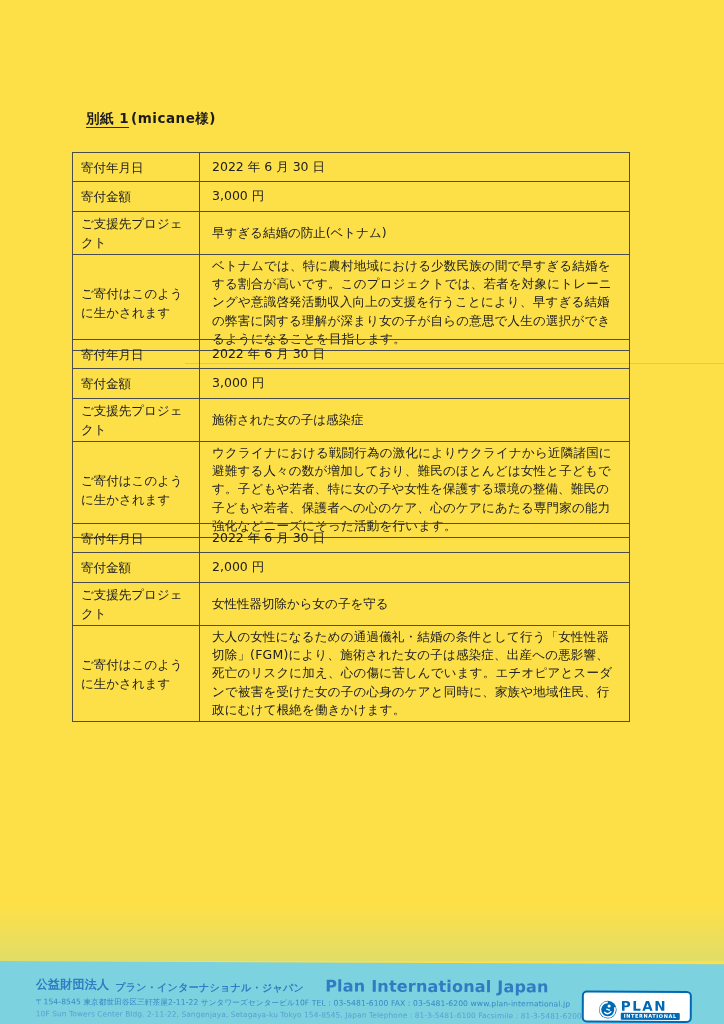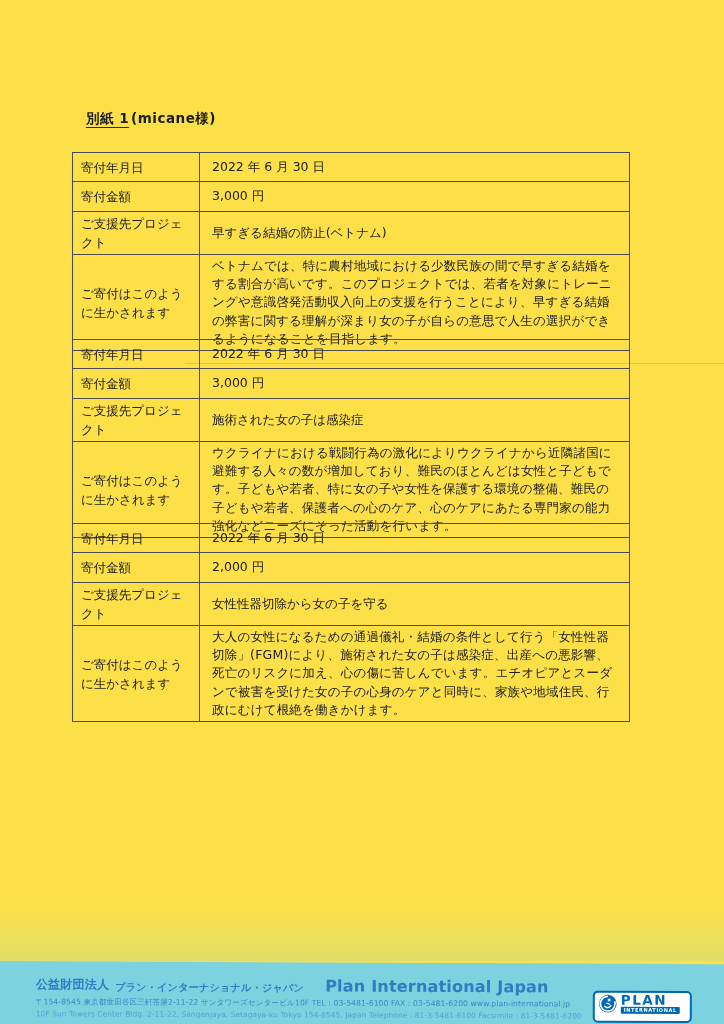--- a/index.html
+++ b/index.html
@@ -80,22 +80,22 @@
   .org-prefix{font-size:12px;font-weight:bold;vertical-align:2px;letter-spacing:.2px;}
   .org-ja{font-size:10px;font-weight:bold;letter-spacing:.3px;margin-left:1px;}
   .org-en{font-size:16px;font-weight:bold;margin-left:16px;letter-spacing:.2px;}
   .addr-ja{font-size:7.6px;margin-top:4px;letter-spacing:.1px;color:#3a86c6;white-space:nowrap;}
   .addr-en{font-size:7.4px;margin-top:2px;letter-spacing:.1px;color:#58a0d2;white-space:nowrap;}
   
   .plan-logo{
     position:absolute;right:32px;top:27px;
     width:88px;height:26px;
     background:#ffffff;border:2px solid #0069b4;border-radius:5px;
-    display:flex;align-items:flex-start;gap:3px;
-    padding:1px 4px 1px 3px;box-sizing:content-box;
+    display:flex;align-items:flex-end;gap:3px;
+    padding:1px 4px 1px 14px;box-sizing:content-box;
   }
   .logo-mark{display:flex;align-items:center;}
   .logo-text-col{display:flex;flex-direction:column;align-items:flex-start;}
   .logo-plan{
     font-size:13.5px;font-weight:bold;color:#0069b4;
     letter-spacing:1.5px;line-height:12px;
   }
   .logo-intl{
     background:#0069b4;color:#ffffff;
     font-size:5px;font-weight:bold;letter-spacing:.6px;

